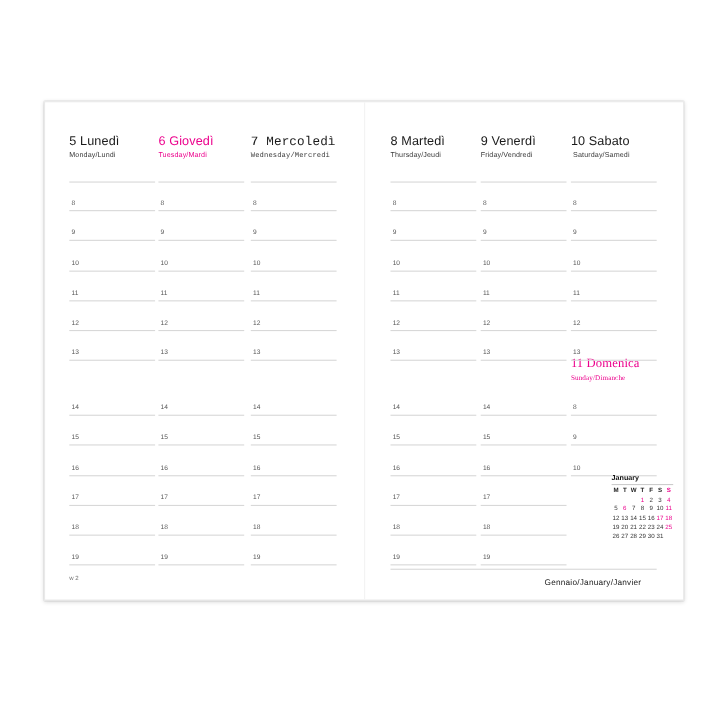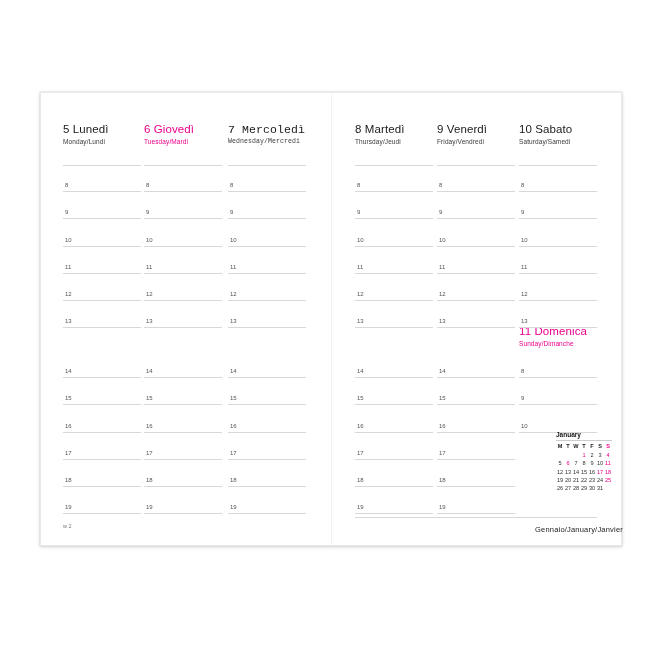--- a/index.html
+++ b/index.html
@@ -103,21 +103,20 @@
   .week-label {
     position: absolute;
     font-size: 5.5px;
     color: #777777;
   }
   .month-label {
     position: absolute;
     font-size: 7.5px;
     color: #222222;
     letter-spacing: 0.2px;
-    margin-left: 40px;
   }
   .footer-rule {
     position: absolute;
     background: #d8d8d8;
     height: 1px;
   }
 
   
   #mini-cal {
     position: absolute;
@@ -319,26 +318,26 @@
       <div class="day-head" style="left:24px; top:30px;">
         <div class="dh-title"><span class="dnum">8</span> <span>Martedì</span></div>
         <div class="dh-sub">Thursday/Jeudi</div>
       </div>
 
       <div class="day-head" style="left:106px; top:30px;">
         <div class="dh-title"><span class="dnum">9</span> <span>Venerdì</span></div>
         <div class="dh-sub">Friday/Vendredi</div>
       </div>
 
-      <div class="day-head" style="left:188px; top:30px;">
+      <div class="day-head" style="left:188px; top:30px;text-align:right;">
         <div class="dh-title"><span class="dnum">10</span> <span>Sabato</span></div>
         <div class="dh-sub">Saturday/Samedi</div>
       </div>
 
-      <div class="day-head accent" style="left:188px; top:232px;">
+      <div class="day-head accent" style="left:188px; top:232px;font-family:Liberation Serif, serif;">
         <div class="dh-title"><span class="dnum">11</span> <span>Domenica</span></div>
         <div class="dh-sub">Sunday/Dimanche</div>
       </div>
 
       <div class="hour-col" style="left:24px; top:72px; width:78px;">
         <div class="hour-row topline">
             <span class="hr-label">8</span>
           </div>
         <div class="hour-row">
             <span class="hr-label">9</span>

